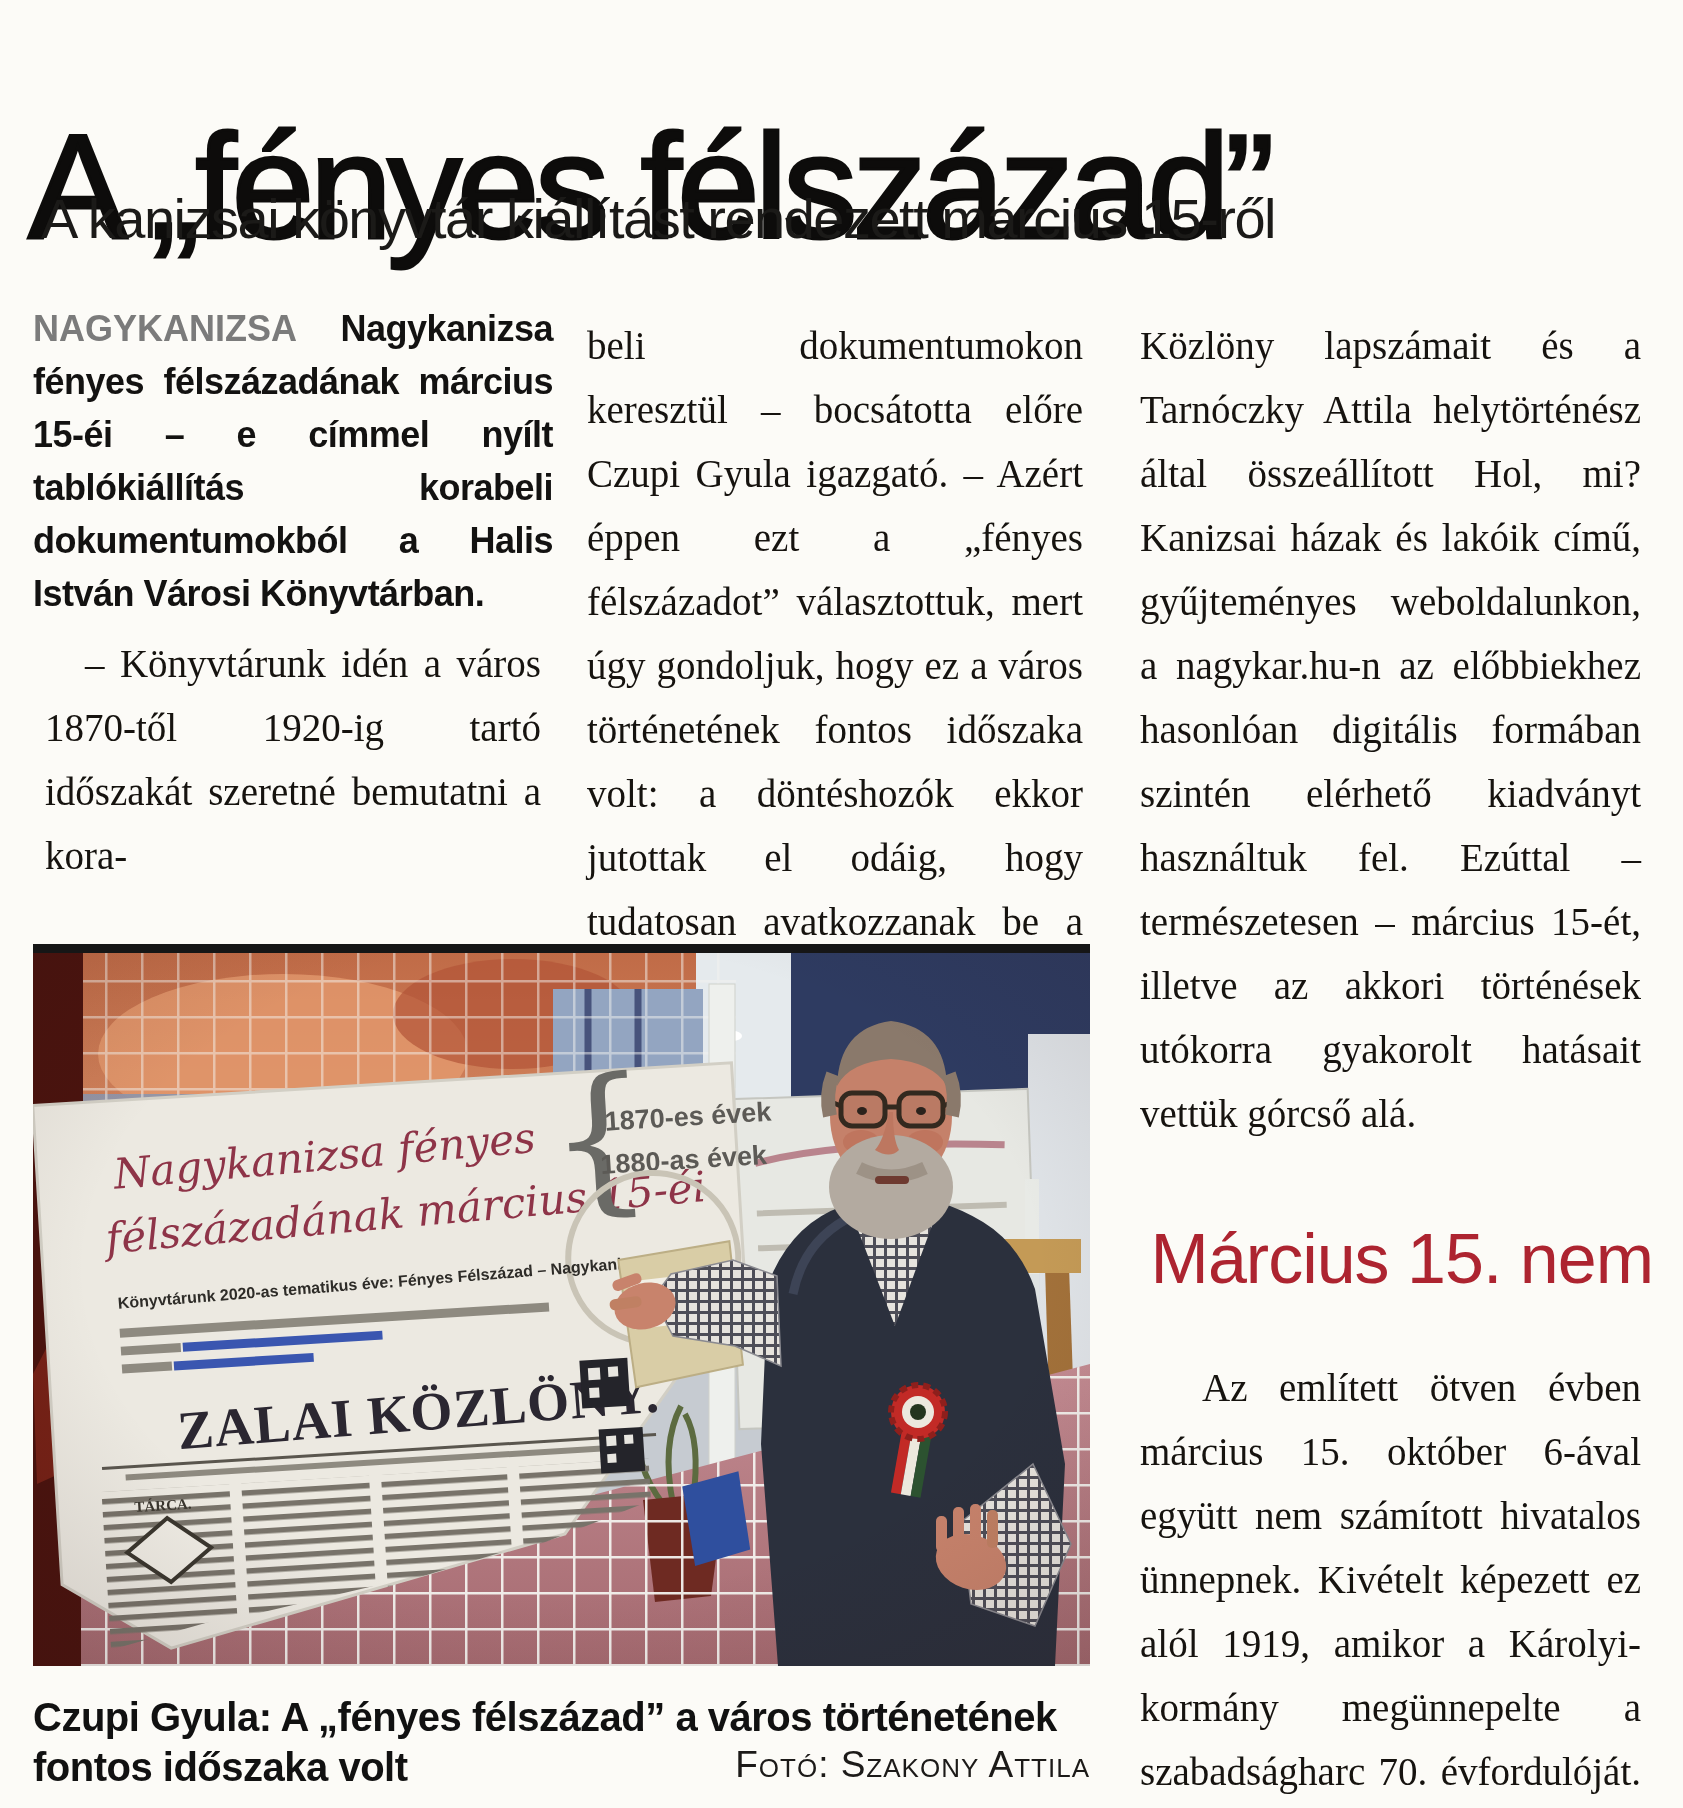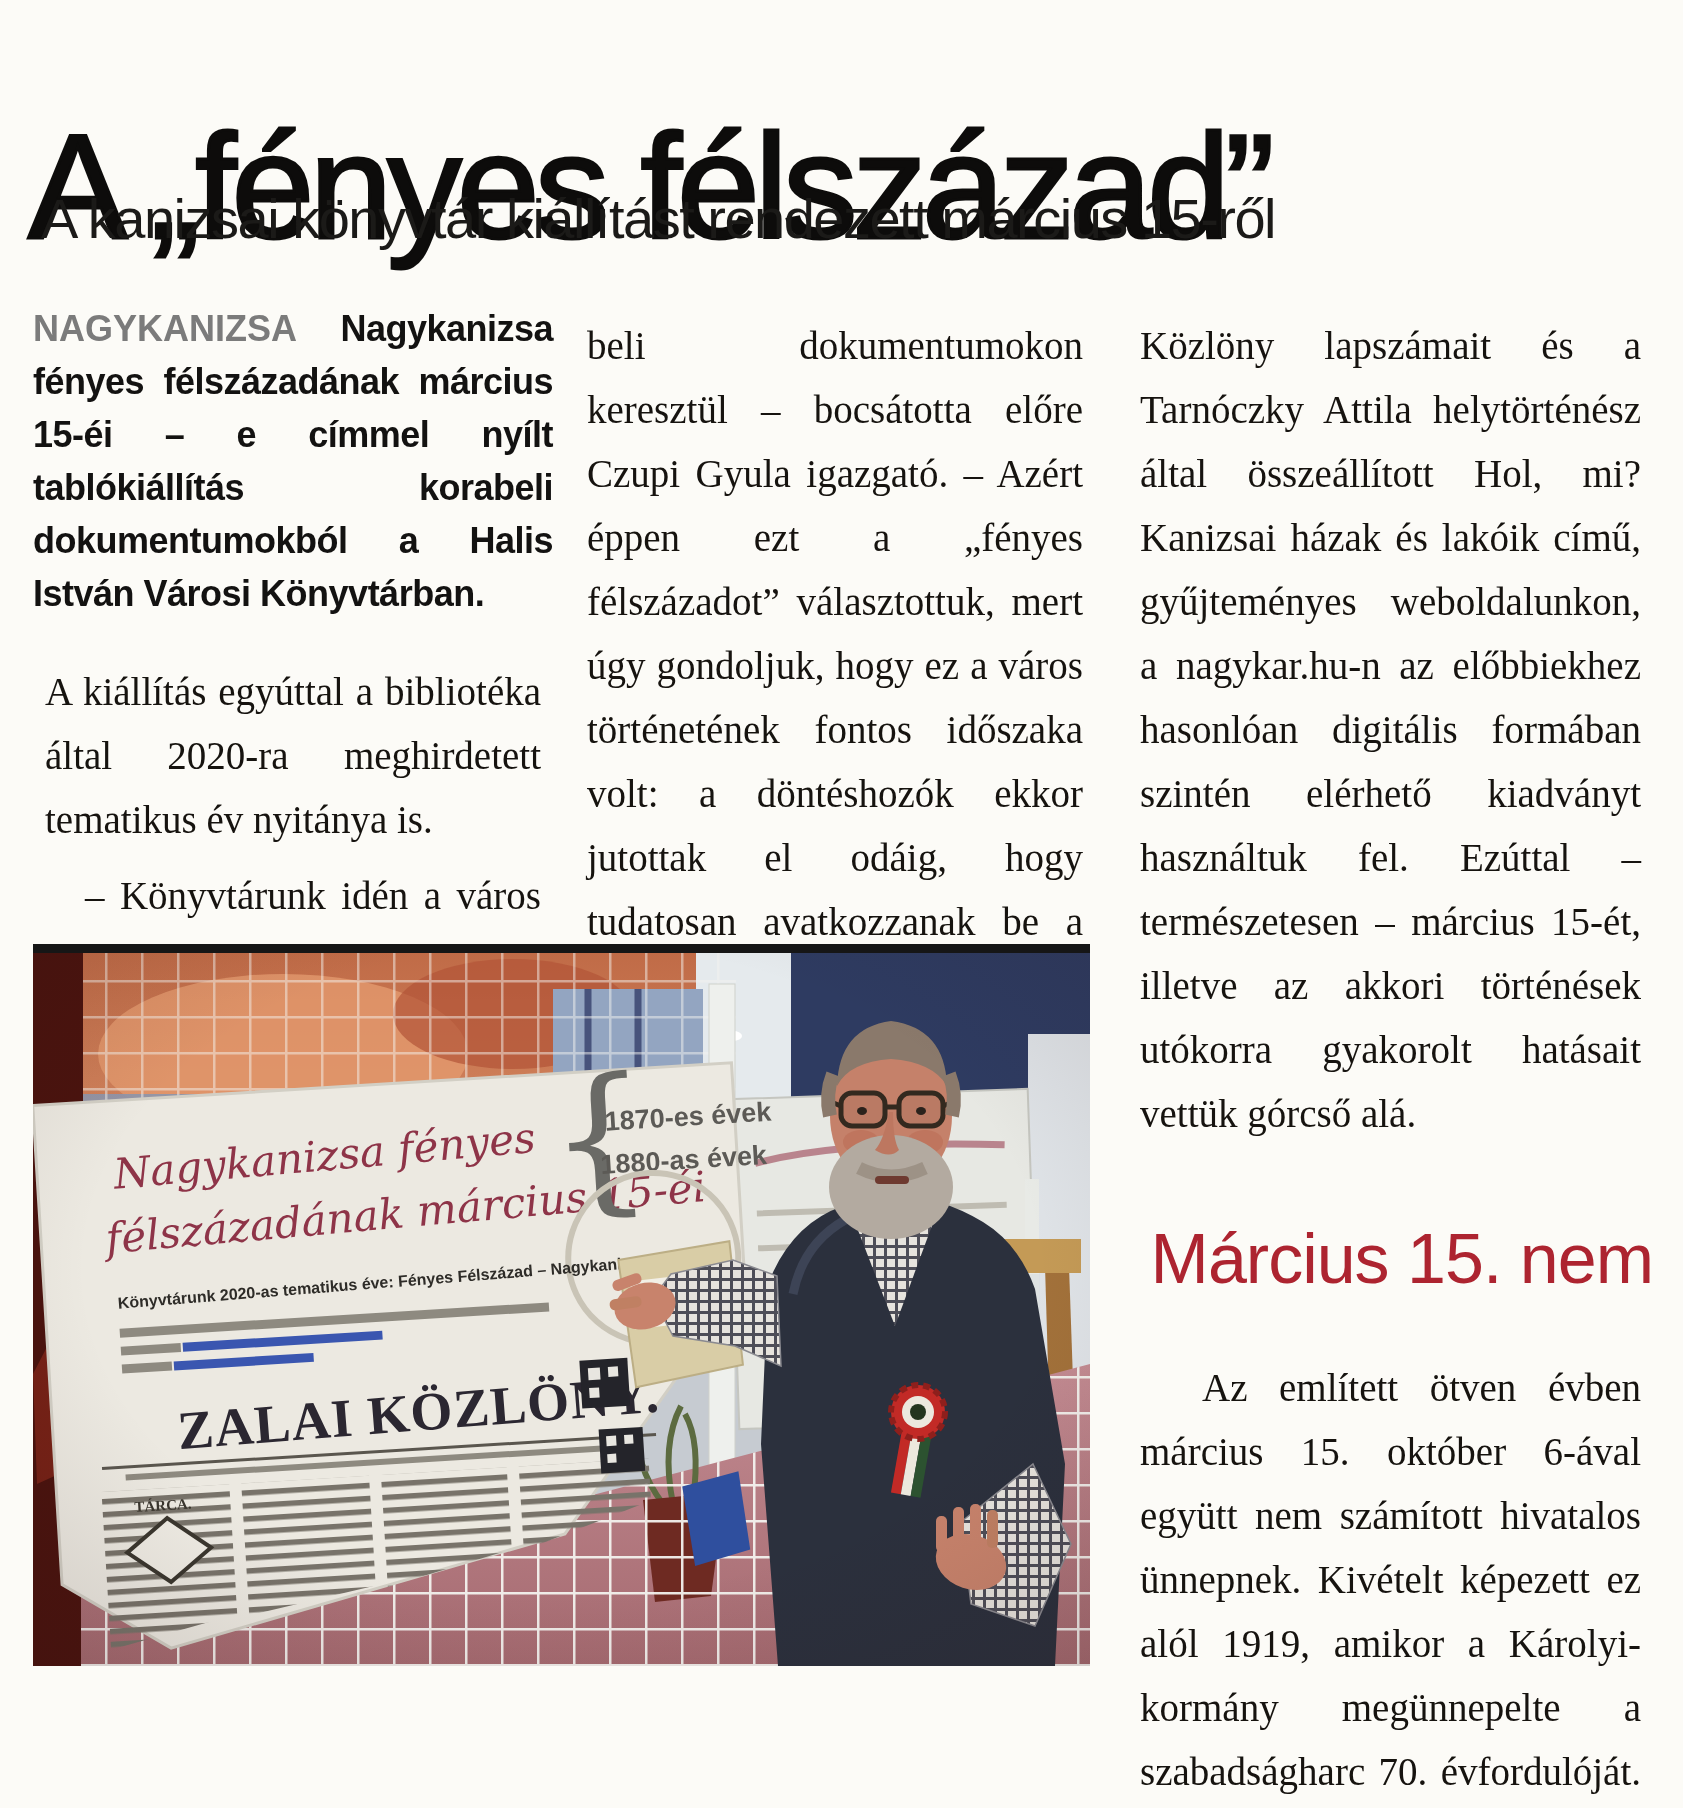--- a/index.html
+++ b/index.html
@@ -67,21 +67,20 @@
 </head>
 <body>
 
 <div class="page">
 
   <h1 class="headline">A „fényes félszázad”</h1>
   <div class="subhead">A kanizsai könyvtár kiállítást rendezett március 15-ről</div>
 
   <div class="col col1">
     <p class="lead"><span class="loc-tag">NAGYKANIZSA</span> <span>Nagykanizsa fényes félszázadának március 15-éi – e címmel nyílt tablókiállítás korabeli dokumentumokból a Halis István Városi Könyvtárban.</span></p>
-    <p class="body-text gap-top">A kiállítás egyúttal a bibliotéka által 2020-ra meghirdetett tematikus év nyitánya is.</p>
     <p class="body-text indent">– Könyvtárunk idén a város 1870-től 1920-ig tartó időszakát szeretné bemutatni a kora-</p>
   </div>
 
   <div class="col col2">
     <p class="body-text">beli dokumentumokon keresztül – bocsátotta előre Czupi Gyula igazgató. – Azért éppen ezt a „fényes félszázadot” választottuk, mert úgy gondoljuk, hogy ez a város történetének fontos időszaka volt: a döntéshozók ekkor jutottak el odáig, hogy tudatosan avatkozzanak be a város szerkezetébe, működésébe. Ehhez a könyvtárunk által digitalizált iskolai értesítőket, a Zalai</p>
   </div>
 
   <div class="col col3">
     <p class="body-text">Közlöny lapszámait és a Tarnóczky Attila helytörténész által összeállított Hol, mi? Kanizsai házak és lakóik című, gyűjteményes weboldalunkon, a nagykar.hu-n az előbbiekhez hasonlóan digitális formában szintén elérhető kiadványt használtuk fel. Ezúttal – természetesen – március 15-ét, illetve az akkori történések utókorra gyakorolt hatásait vettük górcső alá.</p>
     <div class="pull-quote">
@@ -240,14 +239,18 @@
         <circle cx="885" cy="468" r="27" fill="#c22a26" stroke="#8e1f1c" stroke-width="6" stroke-dasharray="7 5"></circle>
         <circle cx="885" cy="468" r="16" fill="#ece8de"></circle>
         <circle cx="885" cy="468" r="8" fill="#23351f"></circle>
       </g>
 
       <rect width="1057" height="722" fill="url(#vig)"></rect>
       <rect x="0" y="0" width="1057" height="9" fill="#161616"></rect>
     </svg>
   </div>
 
+  <div class="caption">
+    <span>Czupi Gyula: A „fényes félszázad” a város történetének fontos időszaka volt</span>
+    <span class="credit">Fotó: Szakony Attila</span>
+  </div>
 
 </div>
 
 </body></html>

